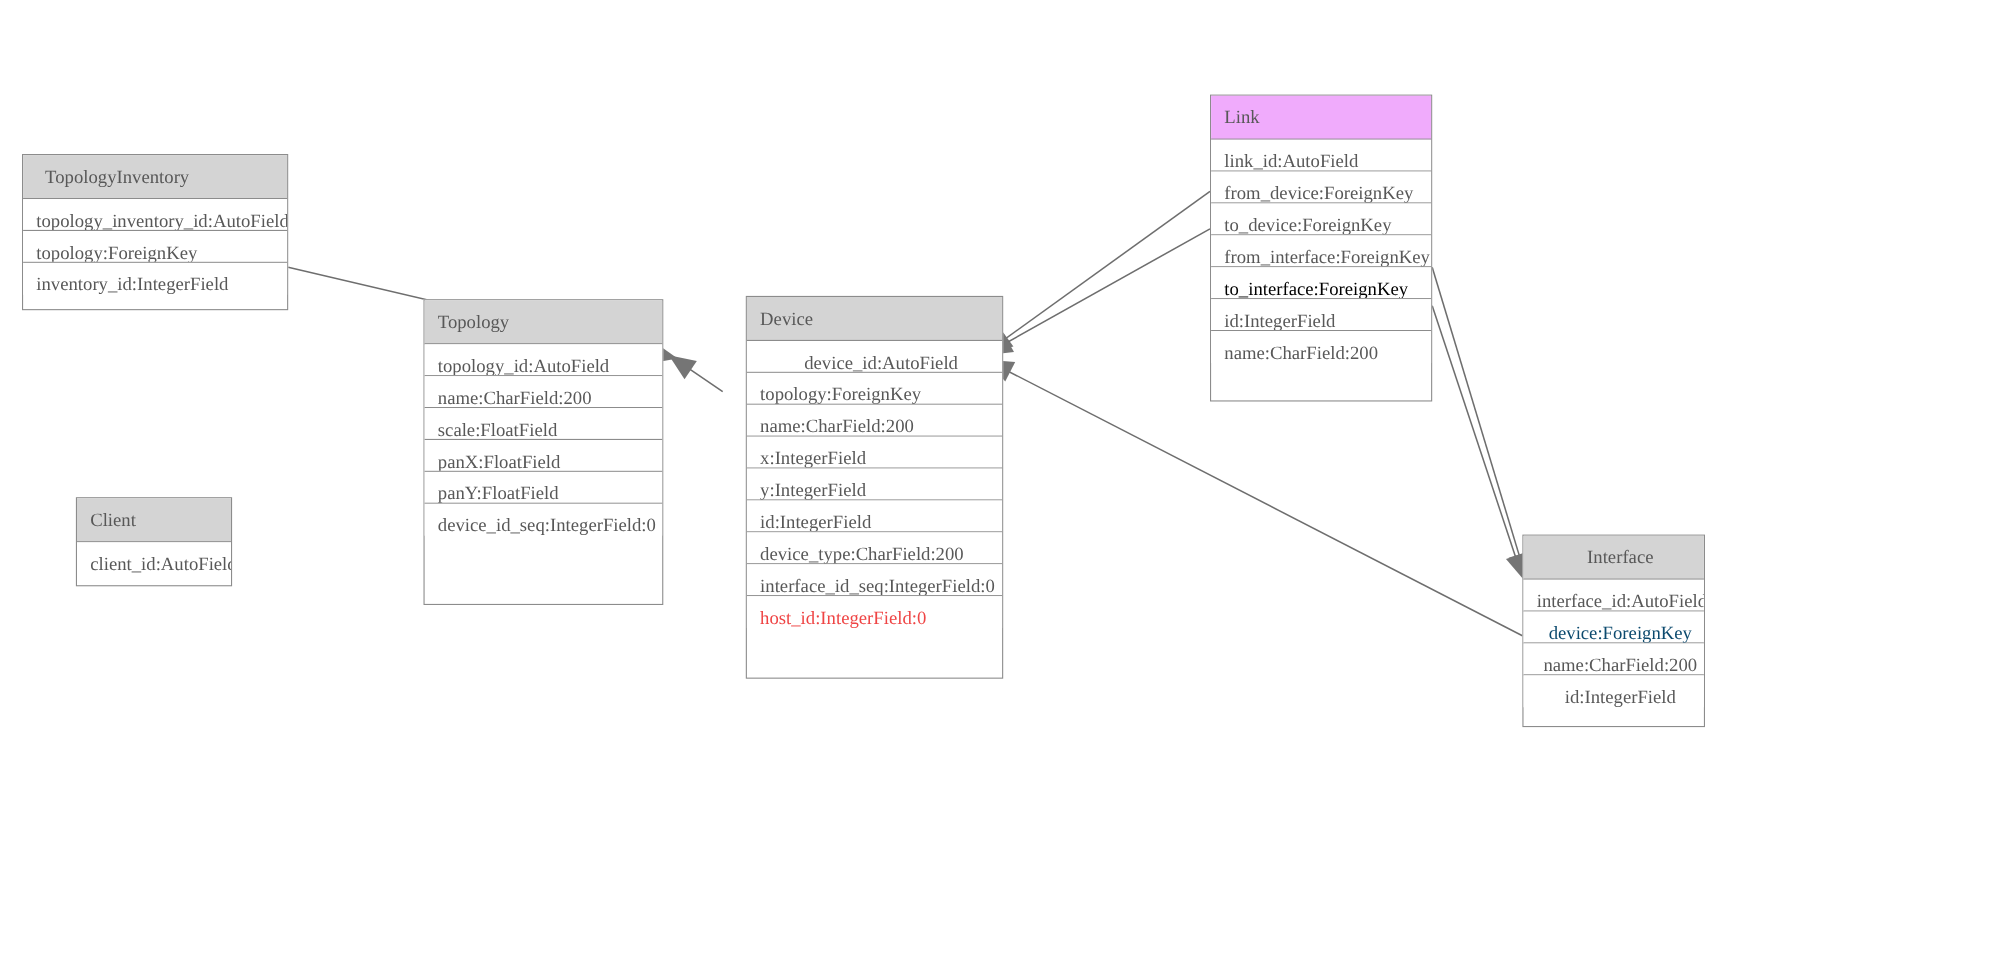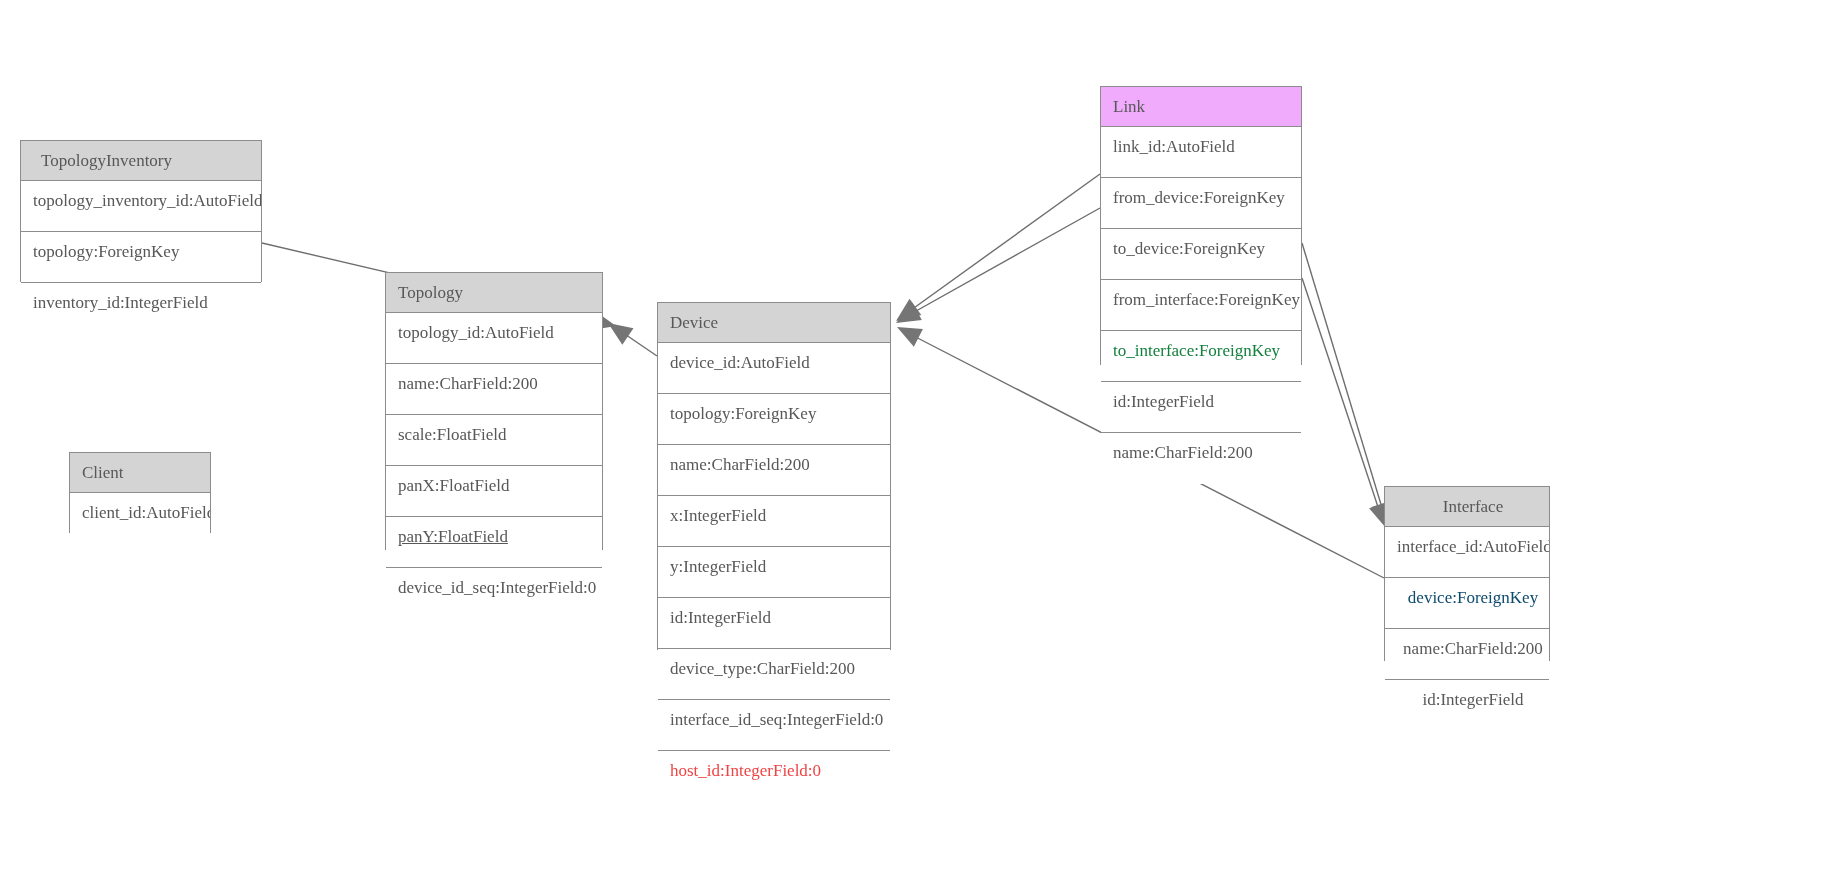--- a/index.html
+++ b/index.html
@@ -46,21 +46,21 @@
     padding: 0 0 0 12px;
     white-space: nowrap;
     overflow: hidden;
   }
   .entity-field {
     box-sizing: border-box;
     border-bottom: 1px solid #8c8c8c;
     color: #585858;
     font-size: 17px;
     line-height: 40px;
-    height: 51px;
+    height: 29px;
     padding: 0 0 0 12px;
     white-space: nowrap;
     overflow: hidden;
     background: #ffffff;
   }
   .entity-field:last-child {
     border-bottom: none;
   }
 </style>
 </head>
@@ -112,46 +112,46 @@
         <div class="entity-field" style="border-bottom-color: rgb(140, 140, 140); color: rgb(88, 88, 88);">topology_inventory_id:AutoField</div>
         <div class="entity-field" style="border-bottom-color: rgb(140, 140, 140); color: rgb(88, 88, 88);">topology:ForeignKey</div>
         <div class="entity-field" style="border-bottom-color: rgb(140, 140, 140); color: rgb(88, 88, 88);">inventory_id:IntegerField</div>
       </div>
       <div class="entity" style="left: 385px; top: 272px; width: 218px; height: 278px; border-color: rgb(140, 140, 140);">
         <div class="entity-title" style="background: rgb(212, 212, 212); border-bottom-color: rgb(140, 140, 140); color: rgb(88, 88, 88);">Topology</div>
         <div class="entity-field" style="border-bottom-color: rgb(140, 140, 140); color: rgb(88, 88, 88);">topology_id:AutoField</div>
         <div class="entity-field" style="border-bottom-color: rgb(140, 140, 140); color: rgb(88, 88, 88);">name:CharField:200</div>
         <div class="entity-field" style="border-bottom-color: rgb(140, 140, 140); color: rgb(88, 88, 88);">scale:FloatField</div>
         <div class="entity-field" style="border-bottom-color: rgb(140, 140, 140); color: rgb(88, 88, 88);">panX:FloatField</div>
-        <div class="entity-field" style="border-bottom-color: rgb(140, 140, 140); color: rgb(88, 88, 88); text-decoration: underline;">panY:FloatField</div>
+        <div class="entity-field" style="border-bottom-color: rgb(140, 140, 140); color: rgb(88, 88, 88);">panY:FloatField</div>
         <div class="entity-field" style="border-bottom-color: rgb(140, 140, 140); color: rgb(88, 88, 88);">device_id_seq:IntegerField:0</div>
       </div>
       <div class="entity" style="left: 69px; top: 452px; width: 142px; height: 81px; border-color: rgb(140, 140, 140);">
         <div class="entity-title" style="background: rgb(212, 212, 212); border-bottom-color: rgb(140, 140, 140); color: rgb(88, 88, 88);">Client</div>
         <div class="entity-field" style="border-bottom-color: rgb(140, 140, 140); color: rgb(88, 88, 88);">client_id:AutoField</div>
       </div>
-      <div class="entity" style="left: 657px; top: 269px; width: 234px; height: 348px; border-color: rgb(140, 140, 140); margin-top: 33px;">
+      <div class="entity" style="left: 678px; top: 269px; width: 234px; height: 348px; border-color: rgb(140, 140, 140);">
         <div class="entity-title" style="background: rgb(212, 212, 212); border-bottom-color: rgb(140, 140, 140); color: rgb(88, 88, 88);">Device</div>
-        <div class="entity-field" style="border-bottom-color: rgb(140, 140, 140); color: rgb(88, 88, 88);">device_id:AutoField</div>
+        <div class="entity-field" style="border-bottom-color: rgb(140, 140, 140); color: rgb(88, 88, 88); text-align: center;">device_id:AutoField</div>
         <div class="entity-field" style="border-bottom-color: rgb(140, 140, 140); color: rgb(88, 88, 88);">topology:ForeignKey</div>
         <div class="entity-field" style="border-bottom-color: rgb(140, 140, 140); color: rgb(88, 88, 88);">name:CharField:200</div>
         <div class="entity-field" style="border-bottom-color: rgb(140, 140, 140); color: rgb(88, 88, 88);">x:IntegerField</div>
         <div class="entity-field" style="border-bottom-color: rgb(140, 140, 140); color: rgb(88, 88, 88);">y:IntegerField</div>
         <div class="entity-field" style="border-bottom-color: rgb(140, 140, 140); color: rgb(88, 88, 88);">id:IntegerField</div>
         <div class="entity-field" style="border-bottom-color: rgb(140, 140, 140); color: rgb(88, 88, 88);">device_type:CharField:200</div>
         <div class="entity-field" style="border-bottom-color: rgb(140, 140, 140); color: rgb(88, 88, 88);">interface_id_seq:IntegerField:0</div>
         <div class="entity-field" style="border-bottom-color: rgb(140, 140, 140); color: #ef4444;">host_id:IntegerField:0</div>
       </div>
       <div class="entity" style="left: 1100px; top: 86px; width: 202px; height: 279px; border-color: rgb(140, 140, 140);">
         <div class="entity-title" style="background: #f0abfc; border-bottom-color: rgb(140, 140, 140); color: rgb(88, 88, 88);">Link</div>
         <div class="entity-field" style="border-bottom-color: rgb(140, 140, 140); color: rgb(88, 88, 88);">link_id:AutoField</div>
         <div class="entity-field" style="border-bottom-color: rgb(140, 140, 140); color: rgb(88, 88, 88);">from_device:ForeignKey</div>
         <div class="entity-field" style="border-bottom-color: rgb(140, 140, 140); color: rgb(88, 88, 88);">to_device:ForeignKey</div>
         <div class="entity-field" style="border-bottom-color: rgb(140, 140, 140); color: rgb(88, 88, 88);">from_interface:ForeignKey</div>
-        <div class="entity-field" style="border-bottom-color: rgb(140, 140, 140); color: #15803d;">to_interface:ForeignKey</div>
+        <div class="entity-field" style="border-bottom-color: rgb(140, 140, 140); color: #000000;">to_interface:ForeignKey</div>
         <div class="entity-field" style="border-bottom-color: rgb(140, 140, 140); color: rgb(88, 88, 88);">id:IntegerField</div>
         <div class="entity-field" style="border-bottom-color: rgb(140, 140, 140); color: rgb(88, 88, 88);">name:CharField:200</div>
       </div>
       <div class="entity" style="left: 1384px; top: 486px; width: 166px; height: 175px; border-color: rgb(140, 140, 140); text-align: center;">
         <div class="entity-title" style="background: rgb(212, 212, 212); border-bottom-color: rgb(140, 140, 140); color: rgb(88, 88, 88);">Interface</div>
         <div class="entity-field" style="border-bottom-color: rgb(140, 140, 140); color: rgb(88, 88, 88);">interface_id:AutoField</div>
         <div class="entity-field" style="border-bottom-color: rgb(140, 140, 140); color: #0c4a6e;">device:ForeignKey</div>
         <div class="entity-field" style="border-bottom-color: rgb(140, 140, 140); color: rgb(88, 88, 88);">name:CharField:200</div>
         <div class="entity-field" style="border-bottom-color: rgb(140, 140, 140); color: rgb(88, 88, 88);">id:IntegerField</div>
       </div>

